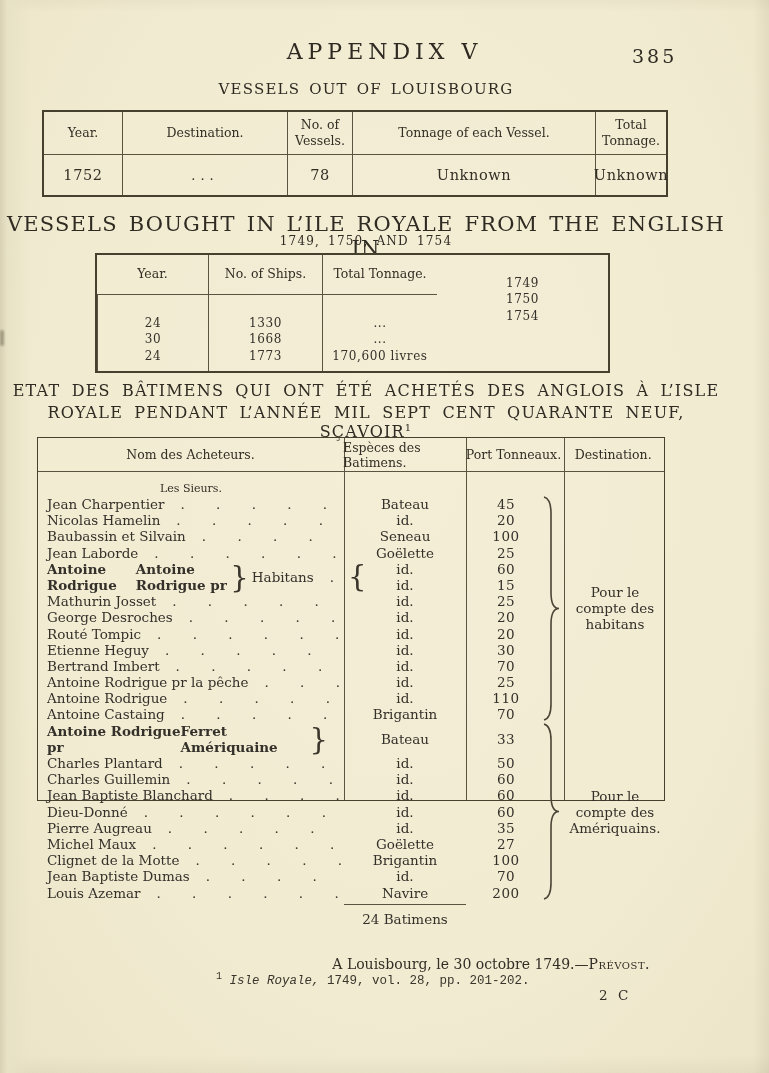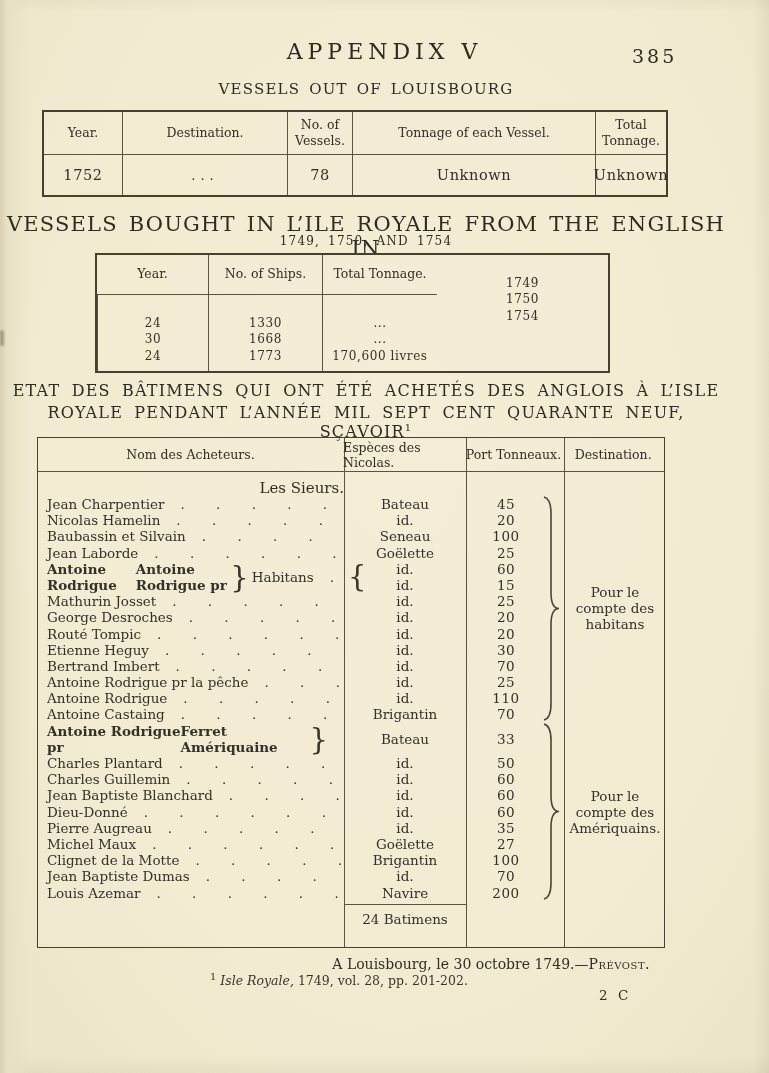--- a/index.html
+++ b/index.html
@@ -33,27 +33,27 @@
   .cell.first{border-left:none;}
   .hcell{font-size:12.5px;line-height:1.3;white-space:pre-line;color:#332e25;border-bottom:1px solid #5a5340;}
   .bcell{font-size:14.5px;letter-spacing:.6px;color:#332e25;}
   .dots{letter-spacing:5px;font-size:13px;}
 
   
   .vstack{display:flex;flex-direction:column;justify-content:flex-start;align-items:center;width:100%;height:100%;padding-top:20px;box-sizing:border-box;}
   .vstack div{height:16.3px;line-height:16.3px;font-size:12px;letter-spacing:.6px;}
 
   
-  #table3{left:37px;top:437px;width:628px;height:511px;border-width:1.5px;padding-left:36px;}
+  #table3{left:37px;top:437px;width:628px;height:364px;border-width:1.5px;padding-left:36px;}
   .t3-vline{position:absolute;top:0;bottom:0;width:1px;background:#5a5340;}
   .t3-hline{position:absolute;left:0;right:0;top:33px;height:1px;background:#5a5340;}
   .t3-header{position:absolute;left:0;top:0;right:0;height:33px;display:flex;}
   .t3-header .hc{display:flex;align-items:center;justify-content:center;font-size:12.5px;color:#332e25;}
   .t3-body{position:absolute;left:0;right:0;top:34px;bottom:0;padding-top:9px;box-sizing:border-box;}
-  .subhead{width:306px;text-align:right;font-size:15px;height:15px;line-height:15px;color:#332e25;}
+  .subhead{width:306px;text-align:center;font-size:11px;height:15px;line-height:15px;color:#332e25;}
   .t3row{display:flex;height:16.2px;line-height:16.2px;font-size:13.5px;color:#34302a;}
   .t3row.pair{height:32.4px;}
   .c-name{width:306px;display:flex;box-sizing:border-box;padding-left:9px;overflow:hidden;}
   .c-type{width:122px;text-align:center;position:relative;}
   .c-tons{width:98px;box-sizing:border-box;padding-right:18px;text-align:center;letter-spacing:.5px;}
   .leader{flex:1;overflow:hidden;white-space:nowrap;word-spacing:27px;padding-left:16px;color:#3b362c;}
   .pair-names{display:flex;flex-direction:row;font-weight:bold;}
   .pair-names div{height:16.2px;line-height:16.2px;}
   .brace-close{font-size:29px;line-height:30px;align-self:center;color:#3b362c;padding-left:1px;}
   .brace-open{position:absolute;left:4px;top:0;font-size:29px;line-height:30px;color:#3b362c;}
@@ -62,21 +62,21 @@
   .pair-stack{display:flex;flex-direction:column;width:100%;}
   .pair-stack div{height:16.2px;line-height:16.2px;}
   .pair-center{display:flex;align-items:center;justify-content:center;height:100%;width:100%;box-sizing:border-box;}
   .dest{position:absolute;width:102px;left:526px;text-align:center;font-size:13.5px;line-height:16px;color:#34302a;}
   .big-brace{position:absolute;left:503px;}
   .total-line{position:absolute;left:306px;width:122px;height:1px;background:#5a5340;top:466px;}
   .total-text{position:absolute;left:306px;width:122px;top:473px;text-align:center;font-size:13.5px;color:#34302a;}
 
   .signature{position:absolute;left:200px;width:450px;top:956px;text-align:right;font-size:14px;color:#322d25;}
   .sc{font-variant:small-caps;letter-spacing:.5px;}
-  .footnote{position:absolute;left:210px;top:971px;font-size:12.5px;color:#3a352c;}
+  .footnote{position:absolute;left:216px;top:971px;font-size:12.5px;color:#3a352c;font-family:Liberation Mono, monospace;}
   .footnote i{font-style:italic;}
   .catchword{position:absolute;left:599px;top:987px;font-size:13.5px;letter-spacing:3px;color:#322d25;}
 </style>
 </head>
 <body>
 
 <div class="page">
   <div class="edge-mark"></div>
 
   <div class="appendix-title center">APPENDIX V</div>
@@ -140,21 +140,21 @@
 
   <div class="sec-title t3-title-1 center">ETAT DES BÂTIMENS QUI ONT ÉTÉ ACHETÉS DES ANGLOIS À L’ISLE</div>
   <div class="sec-title t3-title-2 center"><span>ROYALE PENDANT L’ANNÉE MIL SEPT CENT QUARANTE NEUF, SÇAVOIR</span><sup>1</sup></div>
   <div id="table3" class="btable">
       <div class="t3-vline" style="left: 306px;"></div>
       <div class="t3-vline" style="left: 428px;"></div>
       <div class="t3-vline" style="left: 526px;"></div>
       <div class="t3-hline"></div>
       <div class="t3-header">
         <div class="hc" style="width: 306px;">Nom des Acheteurs.</div>
-        <div class="hc" style="width: 122px;">Espèces des Nicolas.</div>
+        <div class="hc" style="width: 122px;">Espèces des Batimens.</div>
         <div class="hc" style="width: 98px;">Port Tonneaux.</div>
         <div class="hc" style="width: 102px;">Destination.</div>
       </div>
       <div class="t3-body">
         <div class="subhead">Les Sieurs.</div>
         <div class="t3row">
           <div class="c-name">
             <span>Jean Charpentier</span>
             <span class="leader">. . . . . . . . . .</span>
           </div>

